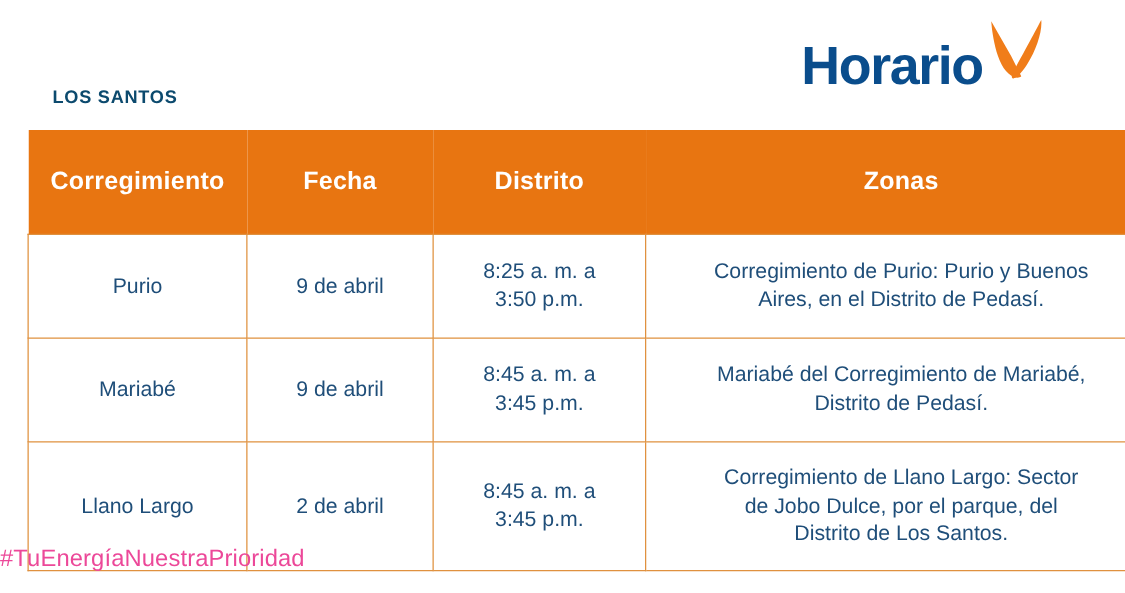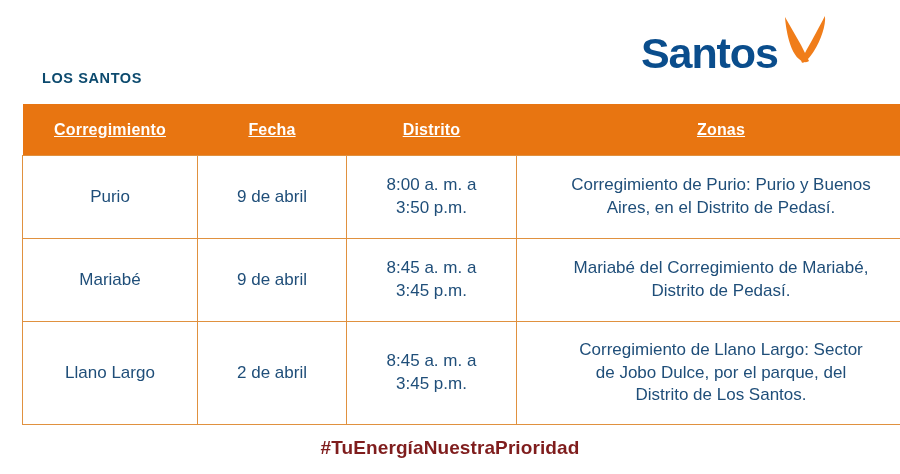--- a/index.html
+++ b/index.html
@@ -68,29 +68,28 @@
     position: absolute;
     left: 22px;
     top: 104px;
     width: 855px;
     border-collapse: collapse;
     table-layout: fixed;
   }
   .schedule-table thead th {
     background: #e87511;
     color: #ffffff;
-    font-size: 16px;
+    font-size: 20px;
     font-weight: bold;
     height: 51px;
-    padding: 0 6px;
+    padding: 16px 6px;
     border: none;
     text-align: center;
     vertical-align: middle;
     letter-spacing: 0.2px;
-    text-decoration: underline;
   }
   .schedule-table thead th.col-sep {
     box-shadow: inset 1px 0 0 #e87511;
   }
   .schedule-table tbody td {
     border: 1px solid #e0913f;
     color: #1f4e79;
     font-size: 17px;
     text-align: center;
     vertical-align: middle;
@@ -108,34 +107,34 @@
   .c-zonas         { width: 397px; }
 
   .cell-line { display: block; }
 
   
   .footer-hashtag {
     position: absolute;
     left: 0;
     right: 0;
     top: 437px;
-    text-align: center;
+    text-align: left;
     font-size: 19px;
-    font-weight: bold;
-    color: #7f1d1d;
+    font-weight: normal;
+    color: #ec4899;
     letter-spacing: 0.1px;
   }
 </style>
 </head>
 <body>
 
 <div id="page">
 
   <div class="logo-block">
-    <span class="logo-wordmark">Santos</span>
+    <span class="logo-wordmark">Horario</span>
     <span class="logo-mark">
       <svg width="48" height="56" viewBox="0 0 48 56" xmlns="http://www.w3.org/2000/svg">
         <path d="M4 2 C4 2 6 34 18 44 C22 47.5 26 48 28 46 L20 30 Z" fill="#f07d1a"></path>
         <path d="M44 1 C44 1 34 20 24 38 C21 43 19.5 46.5 21 47.5 C23 48.8 28 44 33 36 C40 25 45 10 44 1 Z" fill="#f07d1a"></path>
       </svg>
     </span>
   </div>
 
   <div class="region-title">LOS SANTOS</div>
 
@@ -147,21 +146,21 @@
         <th class="c-horario col-sep">Distrito</th>
         <th class="c-zonas col-sep">Zonas</th>
       </tr>
     </thead>
     <tbody>
 
       <tr class="row-1">
         <td class="c-corregimiento">Purio</td>
         <td class="c-fecha">9 de abril</td>
         <td class="c-horario">
-          <span class="cell-line">8:00 a. m. a</span>
+          <span class="cell-line">8:25 a. m. a</span>
           <span class="cell-line">3:50 p.m.</span>
         </td>
         <td class="c-zonas">
           <span class="cell-line">Corregimiento de Purio: Purio y Buenos</span>
           <span class="cell-line">Aires, en el Distrito de Pedasí.</span>
         </td>
       </tr>
 
       <tr class="row-2">
         <td class="c-corregimiento">Mariabé</td>

